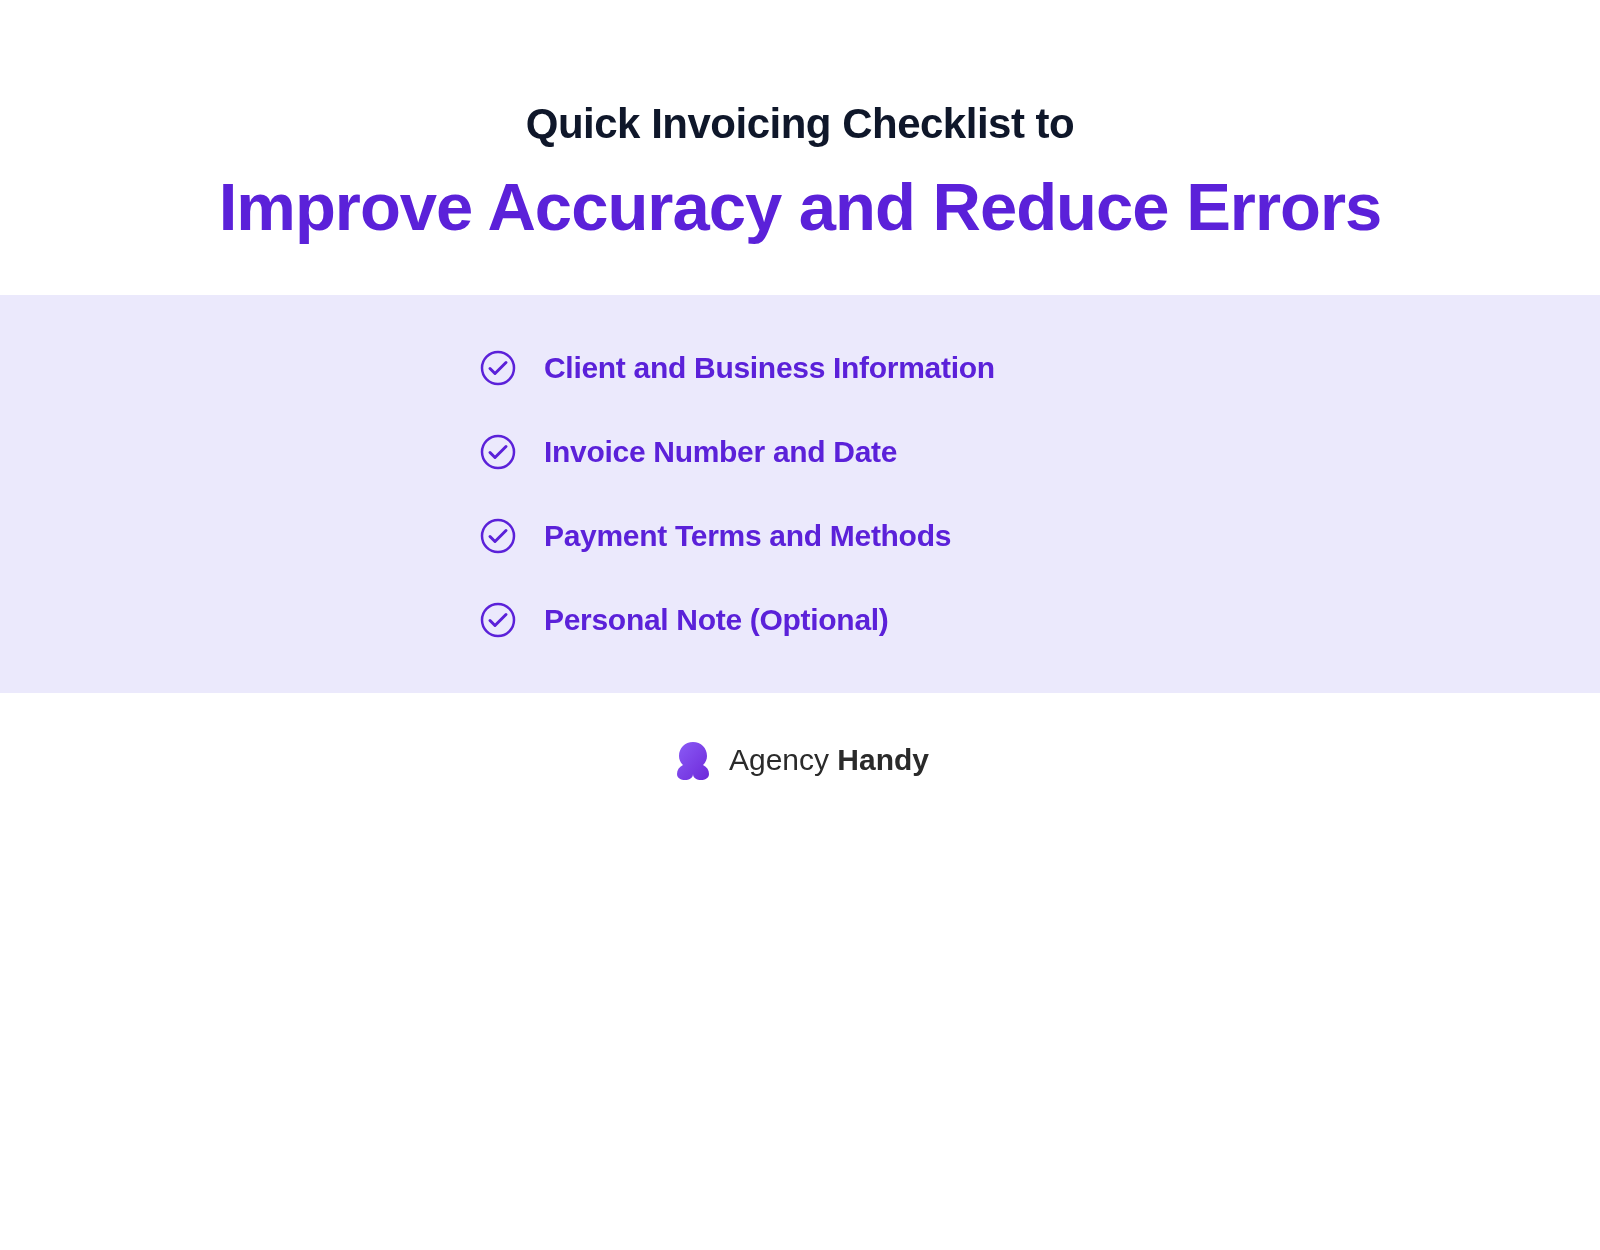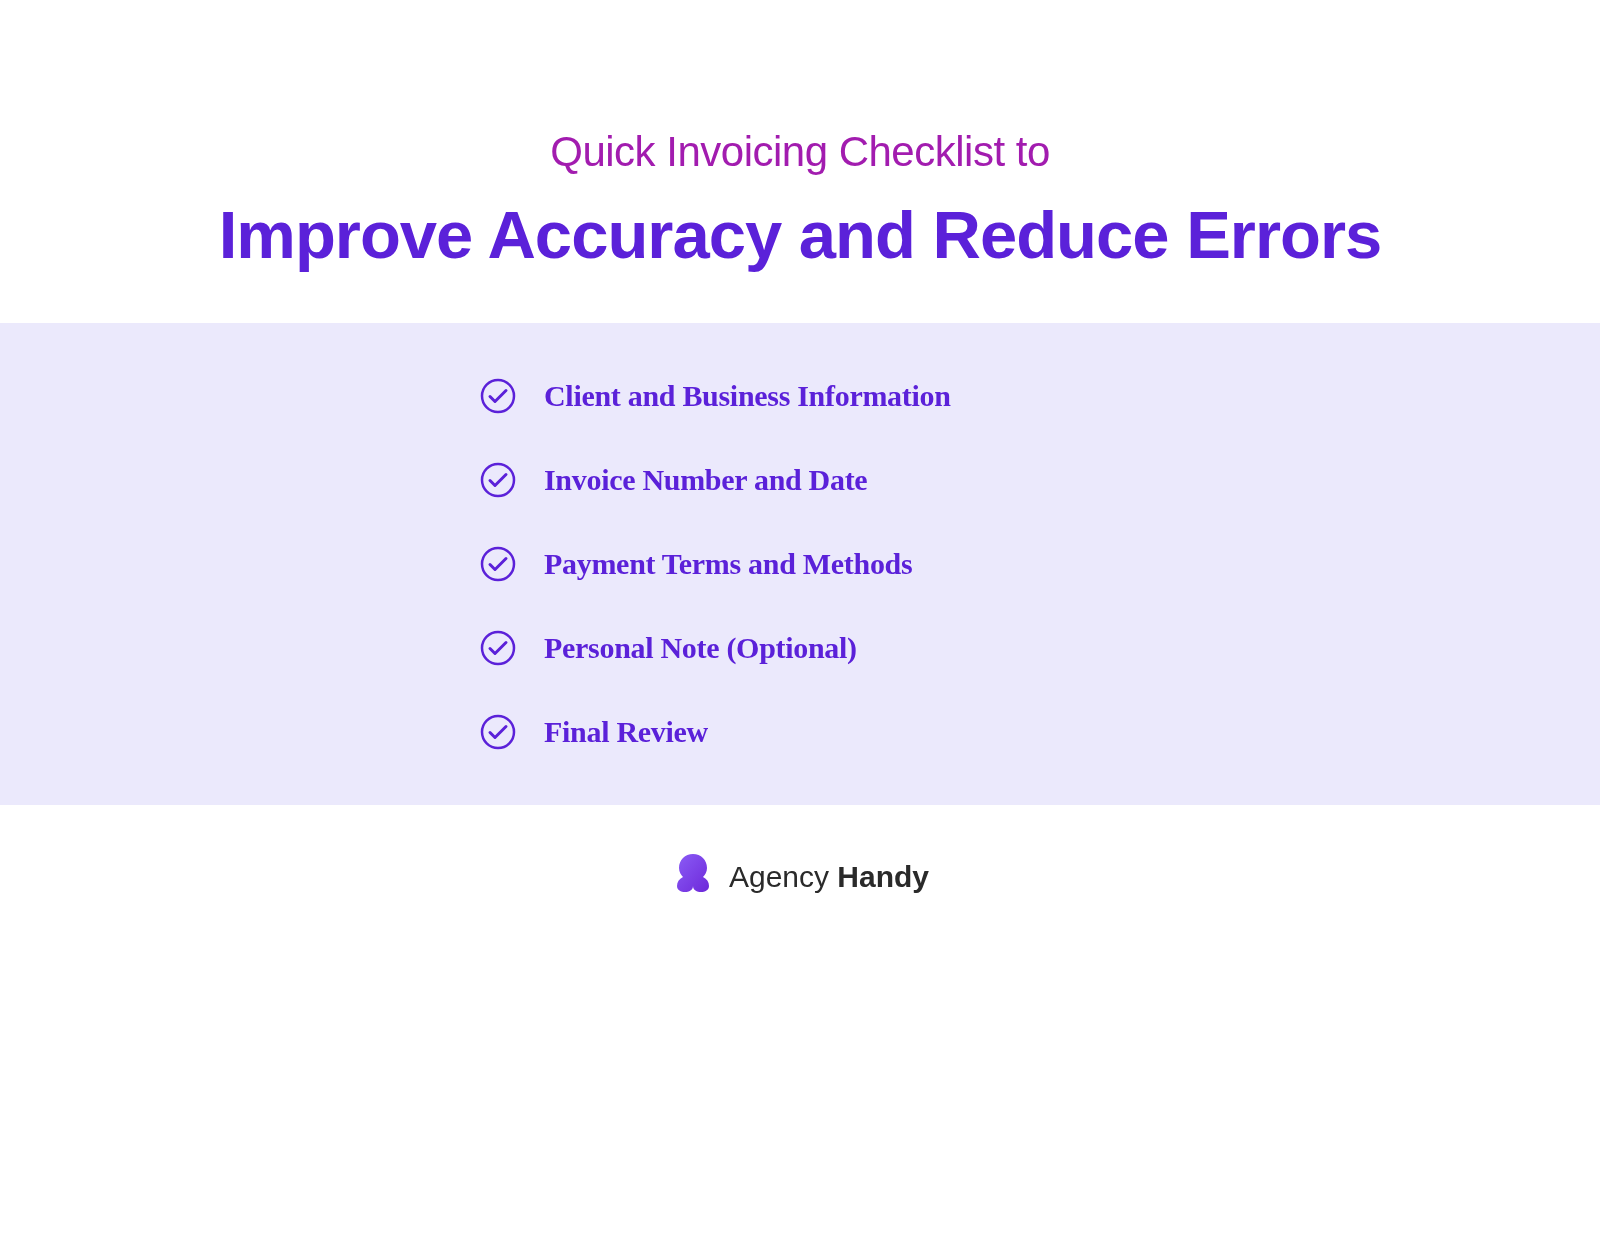--- a/index.html
+++ b/index.html
@@ -16,25 +16,24 @@
       display: flex;
       flex-direction: column;
     }
     .header {
       background: #ffffff;
       padding: 100px 60px 50px 60px;
       text-align: center;
     }
     .title-line1 {
       font-size: 42px;
-      font-weight: 400;
-      color: #a21caf;
+      font-weight: 700;
+      color: #0f172a;
       margin-bottom: 20px;
       letter-spacing: -0.5px;
-      margin-top: 28px;
     }
     .title-line2 {
       font-size: 67px;
       font-weight: 800;
       color: #5B21D9;
       letter-spacing: -1px;
     }
     .checklist-section {
       background: #EBE9FC;
       padding: 55px 60px 55px 60px;
@@ -43,21 +42,20 @@
     .checklist {
       margin-left: 420px;
       display: flex;
       flex-direction: column;
       gap: 48px;
     }
     .checklist-item {
       display: flex;
       align-items: center;
       gap: 28px;
-      font-family: Liberation Serif, serif;
     }
     .check-icon {
       width: 36px;
       height: 36px;
       flex-shrink: 0;
     }
     .check-icon svg {
       width: 100%;
       height: 100%;
     }
@@ -65,21 +63,21 @@
       font-size: 30px;
       font-weight: 800;
       color: #5B21D9;
       letter-spacing: -0.3px;
     }
     .footer {
       background: #ffffff;
       padding: 45px 60px;
       display: flex;
       justify-content: center;
-      align-items: flex-end;
+      align-items: center;
       gap: 14px;
     }
     .logo-icon {
       width: 44px;
       height: 44px;
     }
     .logo-text {
       font-size: 30px;
       color: #2a2a2a;
       font-weight: 400;
@@ -135,29 +133,20 @@
       <div class="checklist-item">
         <span class="check-icon">
           <svg viewBox="0 0 36 36" fill="none">
             <circle cx="18" cy="18" r="16" stroke="#5B21D9" stroke-width="2.5"></circle>
             <path d="M10 18.5 L15 23.5 L26 12.5" stroke="#5B21D9" stroke-width="3" stroke-linecap="round" stroke-linejoin="round" fill="none"></path>
           </svg>
         </span>
         <span class="item-label">Personal Note (Optional)</span>
       </div>
 
-      <div class="checklist-item">
-        <span class="check-icon">
-          <svg viewBox="0 0 36 36" fill="none">
-            <circle cx="18" cy="18" r="16" stroke="#5B21D9" stroke-width="2.5"></circle>
-            <path d="M10 18.5 L15 23.5 L26 12.5" stroke="#5B21D9" stroke-width="3" stroke-linecap="round" stroke-linejoin="round" fill="none"></path>
-          </svg>
-        </span>
-        <span class="item-label">Final Review</span>
-      </div>
 
     </div>
   </div>
 
   <div class="footer">
     <span class="logo-icon">
       <svg viewBox="0 0 44 44">
         <defs>
           <linearGradient id="logoGrad" x1="0%" y1="0%" x2="100%" y2="100%">
             <stop offset="0%" stop-color="#8B5CF6"></stop>

